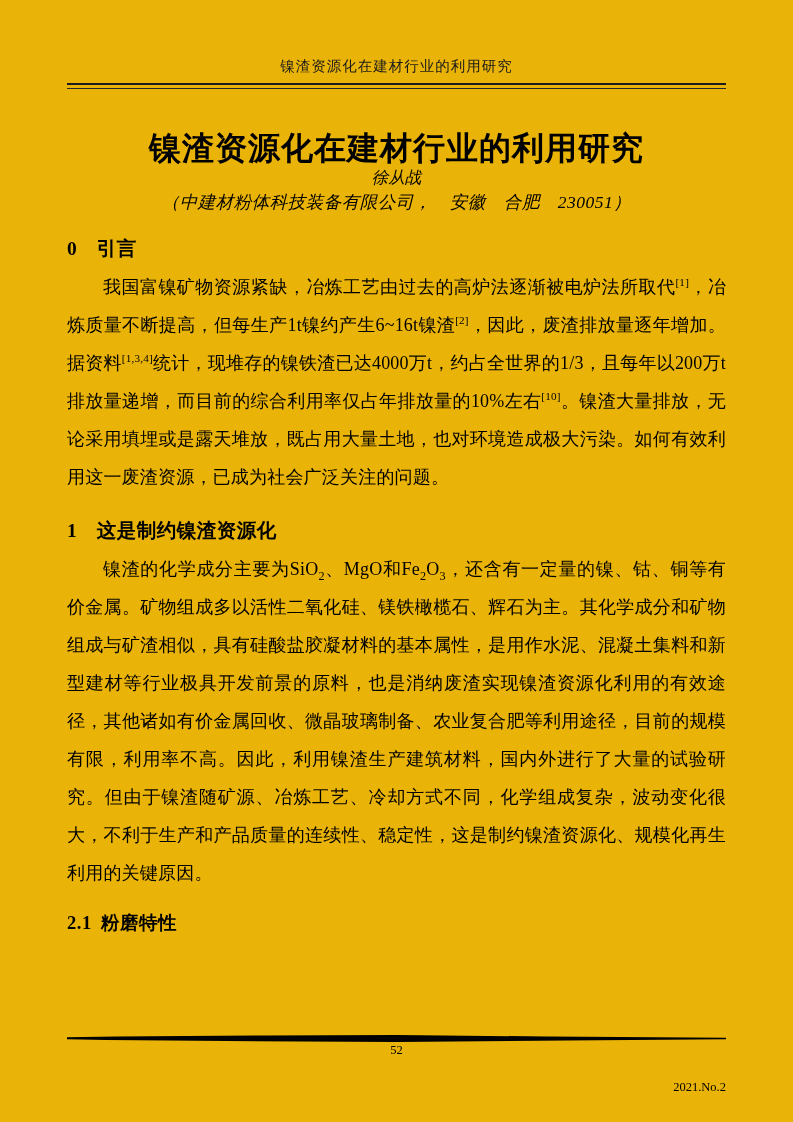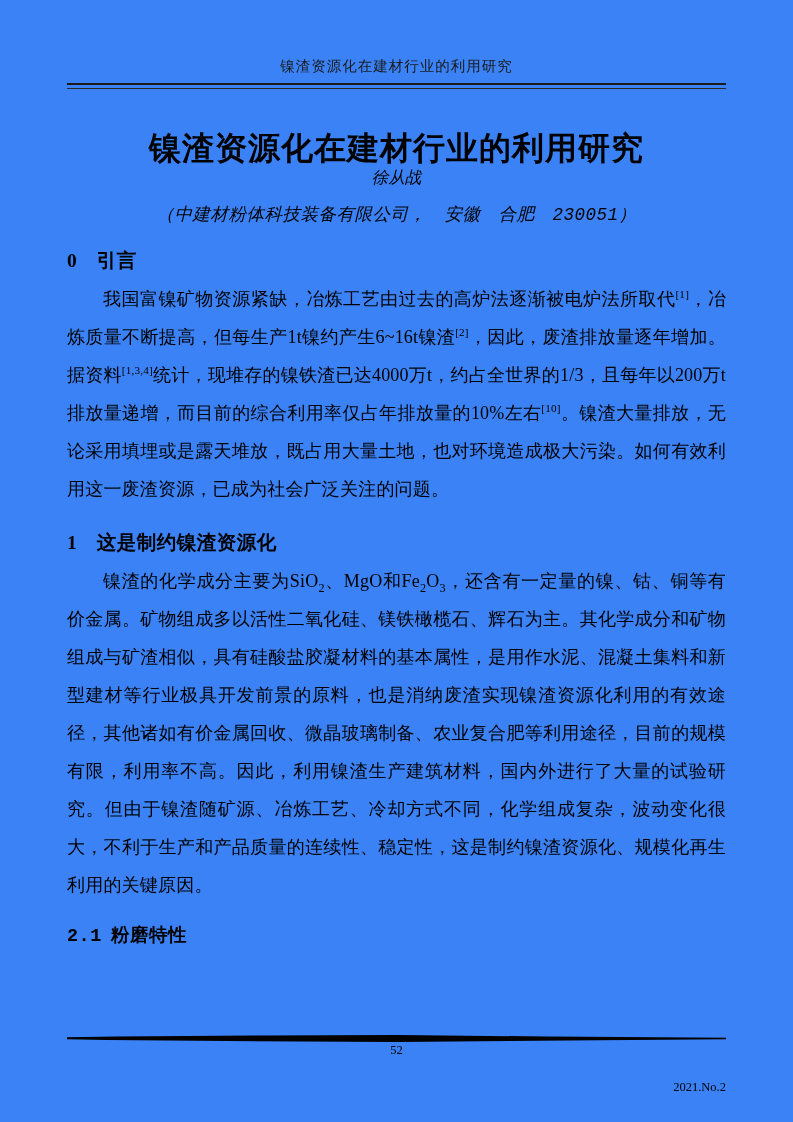--- a/index.html
+++ b/index.html
@@ -1,20 +1,20 @@
 <!DOCTYPE html>
 <html lang="zh"><head>
 <meta charset="utf-8">
 <style>
   html,body{margin:0;padding:0;background:#e8e8e8;}
   .page{
     position:relative;
     width:793px;height:1122px;
     margin:0 auto;
-    background:#3b82f6;
+    background:#eab308;
     color:#000;
     font-family:"Liberation Serif","DejaVu Serif",serif;
     overflow:hidden;
     box-sizing:border-box;
   }
   .content{padding:0 67px;}
 
   .running-head{
     margin-top:57px;
     text-align:center;
@@ -36,41 +36,40 @@
     line-height:38px;
     font-weight:bold;
     letter-spacing:1px;
   }
   .author{
     text-align:center;
     font-size:16.5px;
     font-style:italic;
   }
   .affiliation{
-    margin-top:13px;
+    margin-top:1px;
     text-align:center;
     font-size:17.5px;
     font-style:italic;
     letter-spacing:0.5px;
-    font-family:Liberation Mono, monospace;
   }
 
   h2.sec{
     margin:19px 0 0 0;
     font-size:19.5px;
     line-height:30px;
     font-weight:bold;
     font-family:"Liberation Sans","DejaVu Sans",sans-serif;
     letter-spacing:0.5px;
   }
   h2.sec .sec-num{
     font-family:"Liberation Serif","DejaVu Serif",serif;
     margin-right:1em;
   }
-  h2.sec.sub .sec-num{margin-right:0.5em;font-family:Liberation Mono, monospace;}
+  h2.sec.sub .sec-num{margin-right:0.5em;}
   h2.sec.sub{font-size:18.5px;margin-top:16px;}
 
   p.body-para{
     margin:4px 0 0 0;
     font-size:18px;
     line-height:38px;
     text-align:justify;
     text-indent:2em;
     letter-spacing:0.2px;
   }

